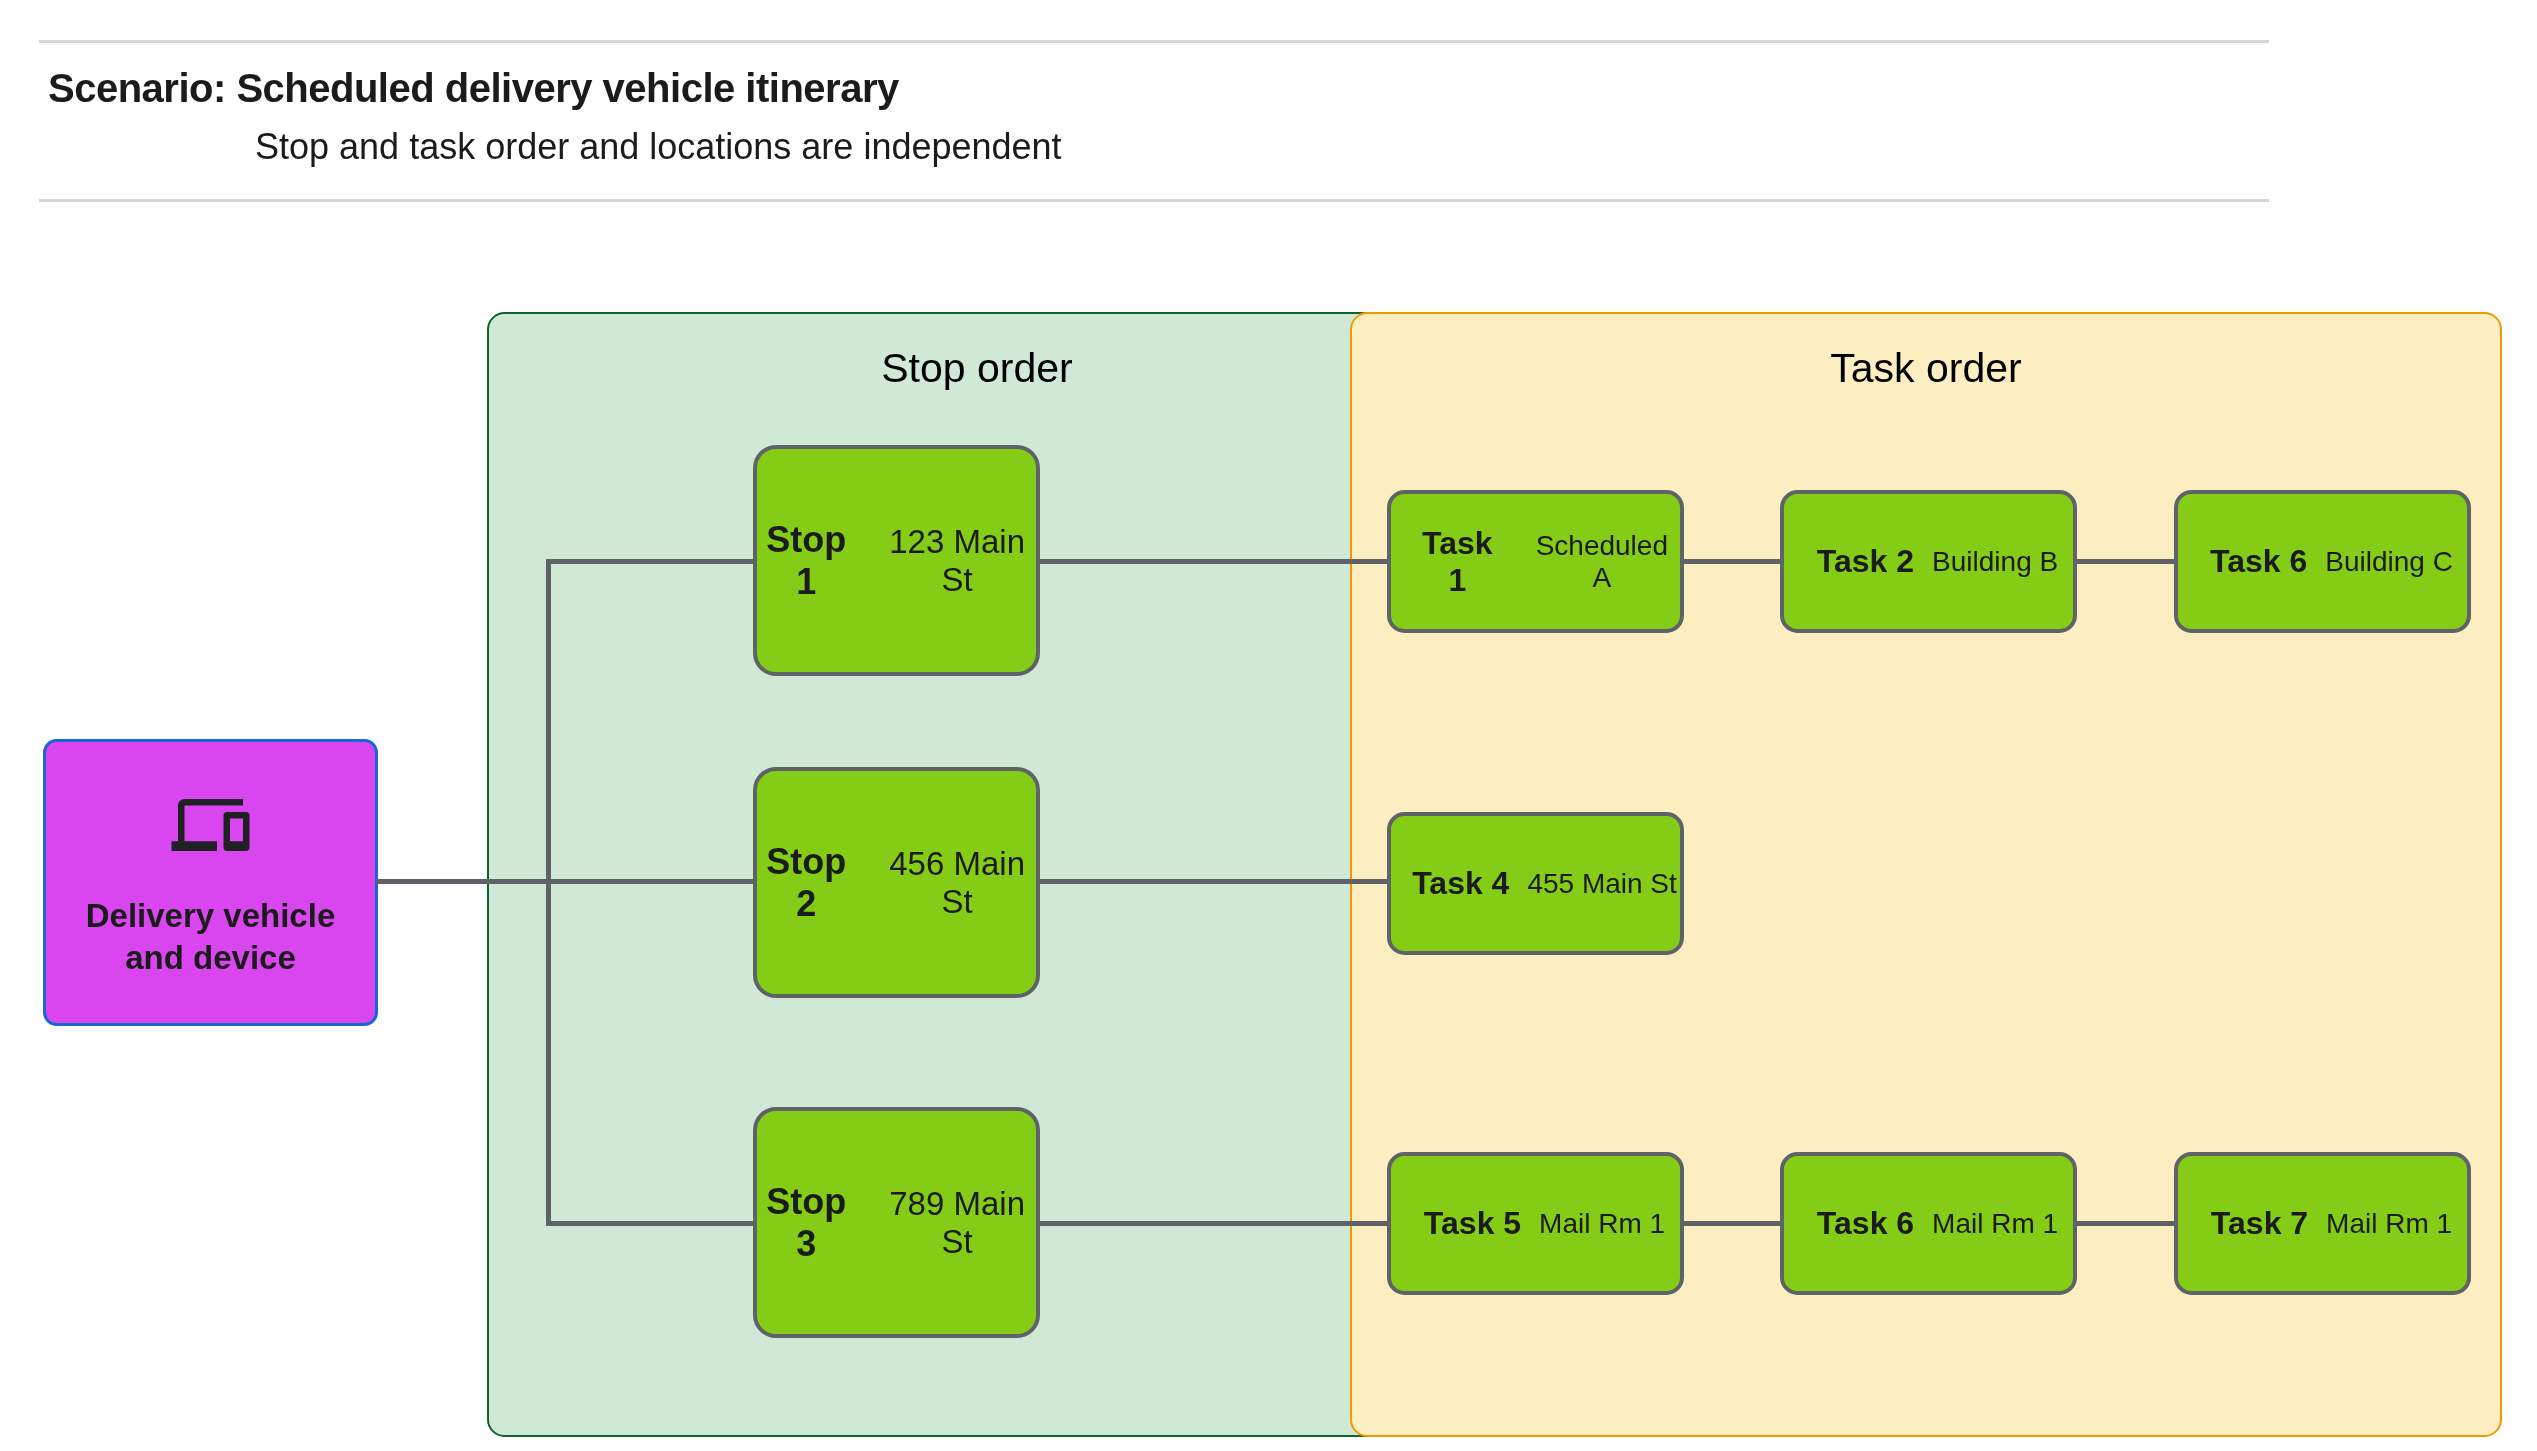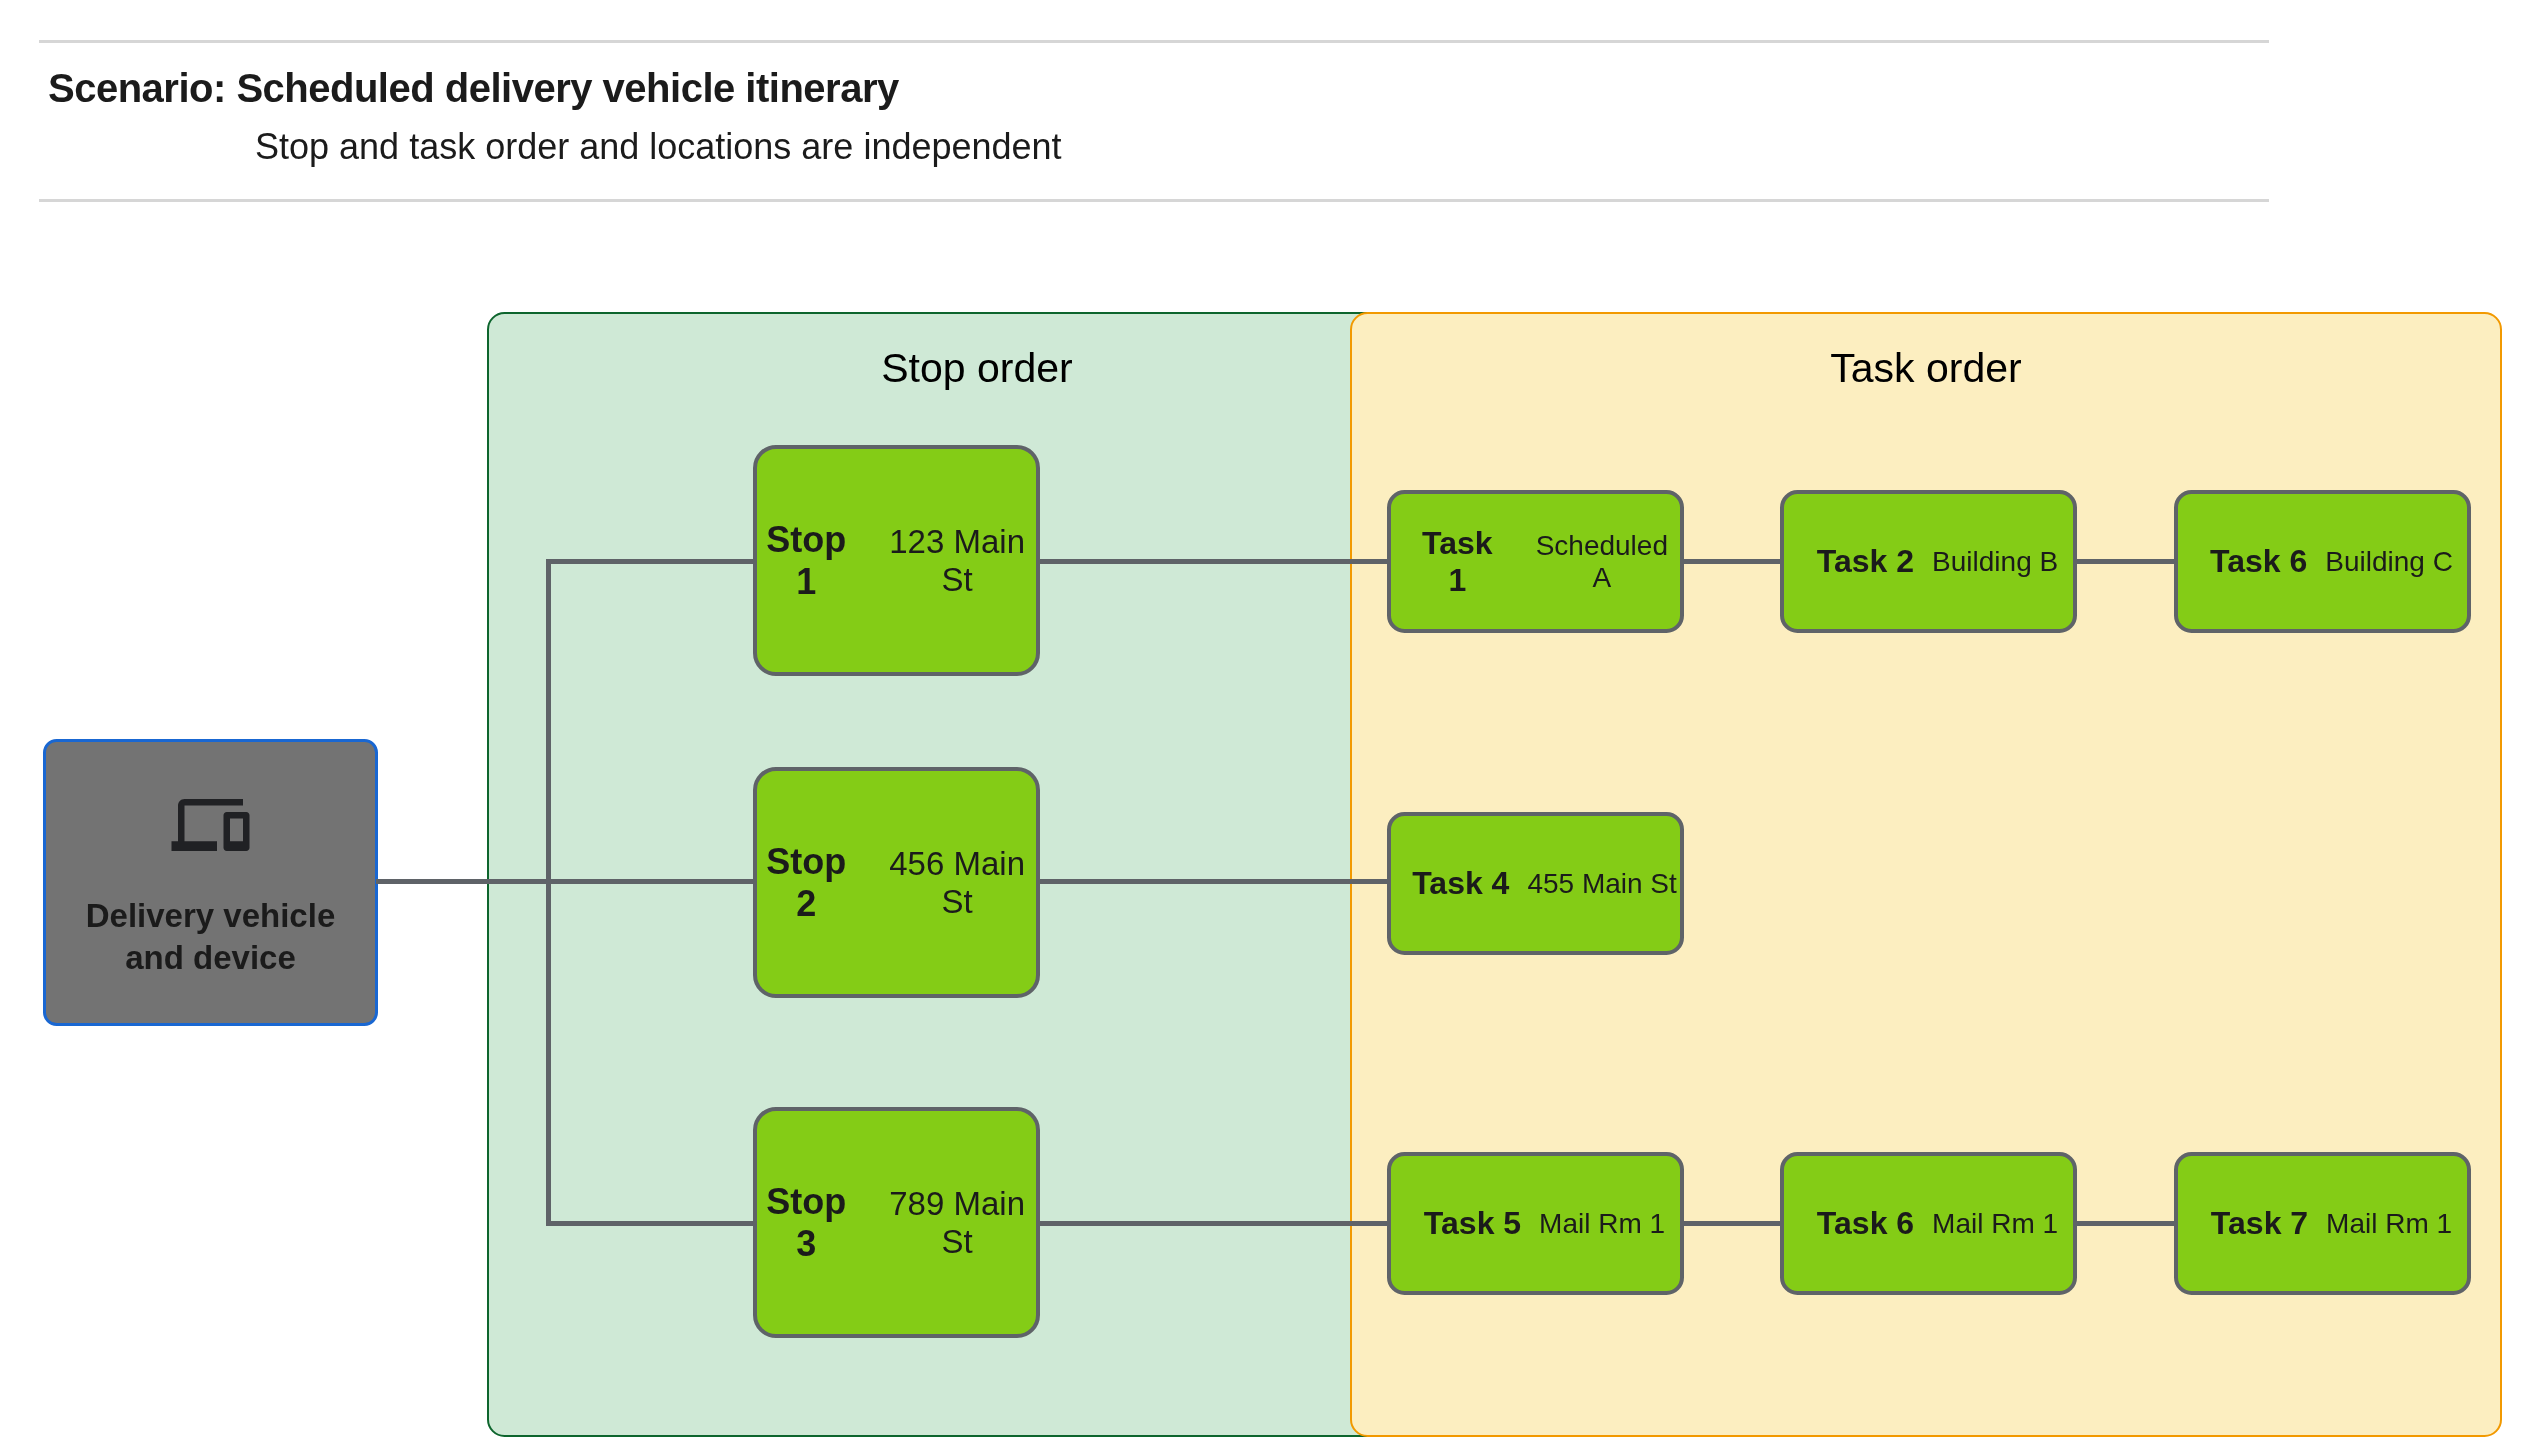--- a/index.html
+++ b/index.html
@@ -22,21 +22,21 @@
     font-size: 40px; font-weight: bold; letter-spacing: -0.5px; white-space: nowrap;
   }
   .page-subtitle {
     position: absolute; left: 255px; top: 126px;
     font-size: 36px; white-space: nowrap;
   }
 
   
   .device-node {
     position: absolute; left: 43px; top: 739px; width: 335px; height: 287px;
-    background: #737373; border: 3.9px solid #1967d2; border-radius: 13.6px;
+    background: #d946ef; border: 3.9px solid #1967d2; border-radius: 13.6px;
     box-sizing: border-box;
     display: flex; flex-direction: column; align-items: center; justify-content: center;
     gap: 31px;
   }
   .device-icon { line-height: 0; }
   .device-icon svg { width: 93px; height: 78px; }
   .device-label {
     font-size: 33px; font-weight: bold; text-align: center;
     line-height: 1.28; width: 254px;
   }

